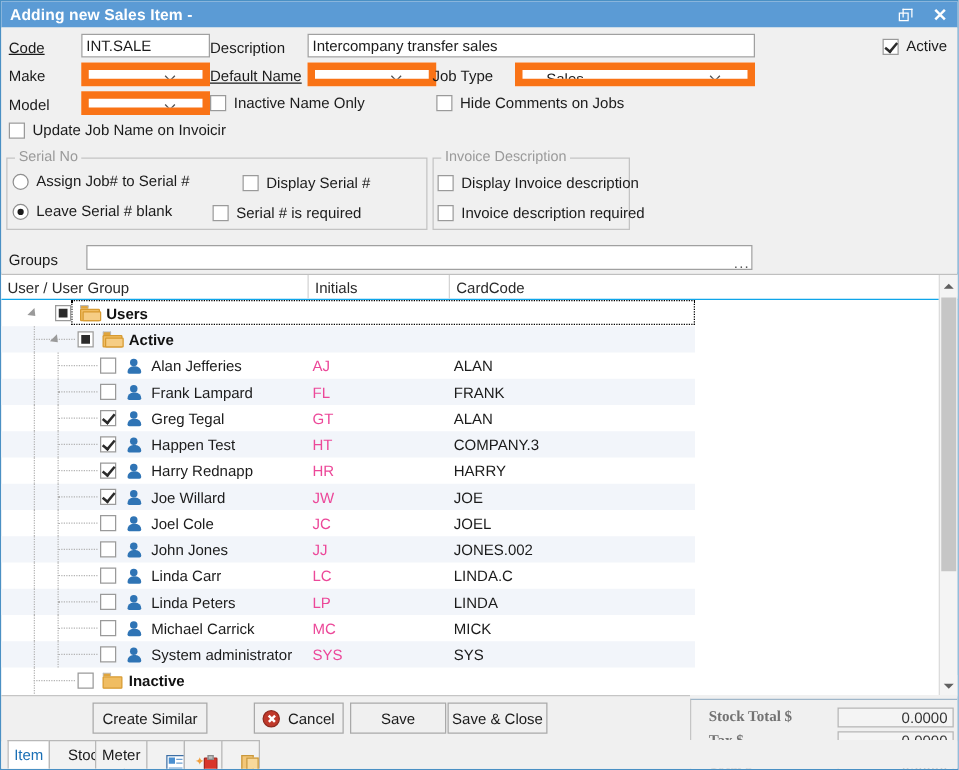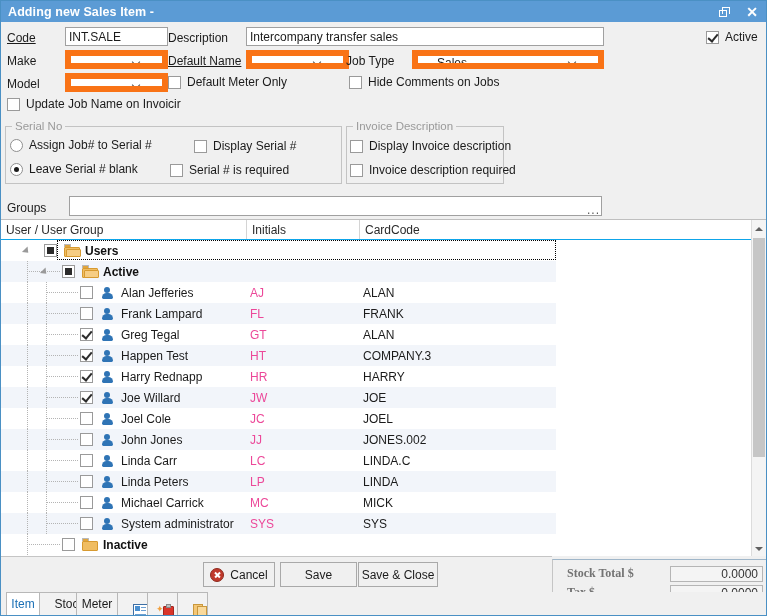--- a/index.html
+++ b/index.html
@@ -653,21 +653,21 @@
     </div>
 
     <div class="lbl" style="left:6px; top:55px;">Model</div>
     <div class="combo" style="left:64px; top:51px; width:103px; height:19px;">
       <span></span>
       <span class="arrow"><span class="chevron"></span></span>
     </div>
 
     <div class="cbrow" style="left:167px; top:53px;">
       <span class="cb"></span>
-      <span>Default Meter Only</span>
+      <span>Inactive Name Only</span>
     </div>
 
     <div class="cbrow" style="left:348px; top:53px;">
       <span class="cb"></span>
       <span>Hide Comments on Jobs</span>
     </div>
 
     <div class="cbrow" style="left:6px; top:75px;">
       <span class="cb"></span>
       <span>Update Job Name on Invoicir</span>
@@ -927,20 +927,23 @@
           <span class="vs-arrow up"></span>
         </div>
       <div class="vs-thumb" style="top:18px; height:219px;"></div>
       <div class="vs-btn down">
           <span class="vs-arrow down"></span>
         </div>
     </div>
   </div>
 
   <div class="bottom">
+    <div class="btn" style="left:73px; top:5px; width:92px; height:25px;">
+      <span>Create Similar</span>
+    </div>
     <div class="btn" style="left:202px; top:5px; width:72px; height:25px;">
       <span class="cancel-icon"></span>
       <span>Cancel</span>
     </div>
     <div class="btn" style="left:279px; top:5px; width:77px; height:25px;">
       <span>Save</span>
     </div>
     <div class="btn" style="left:357px; top:5px; width:80px; height:25px;">
       <span>Save &amp; Close</span>
     </div>

